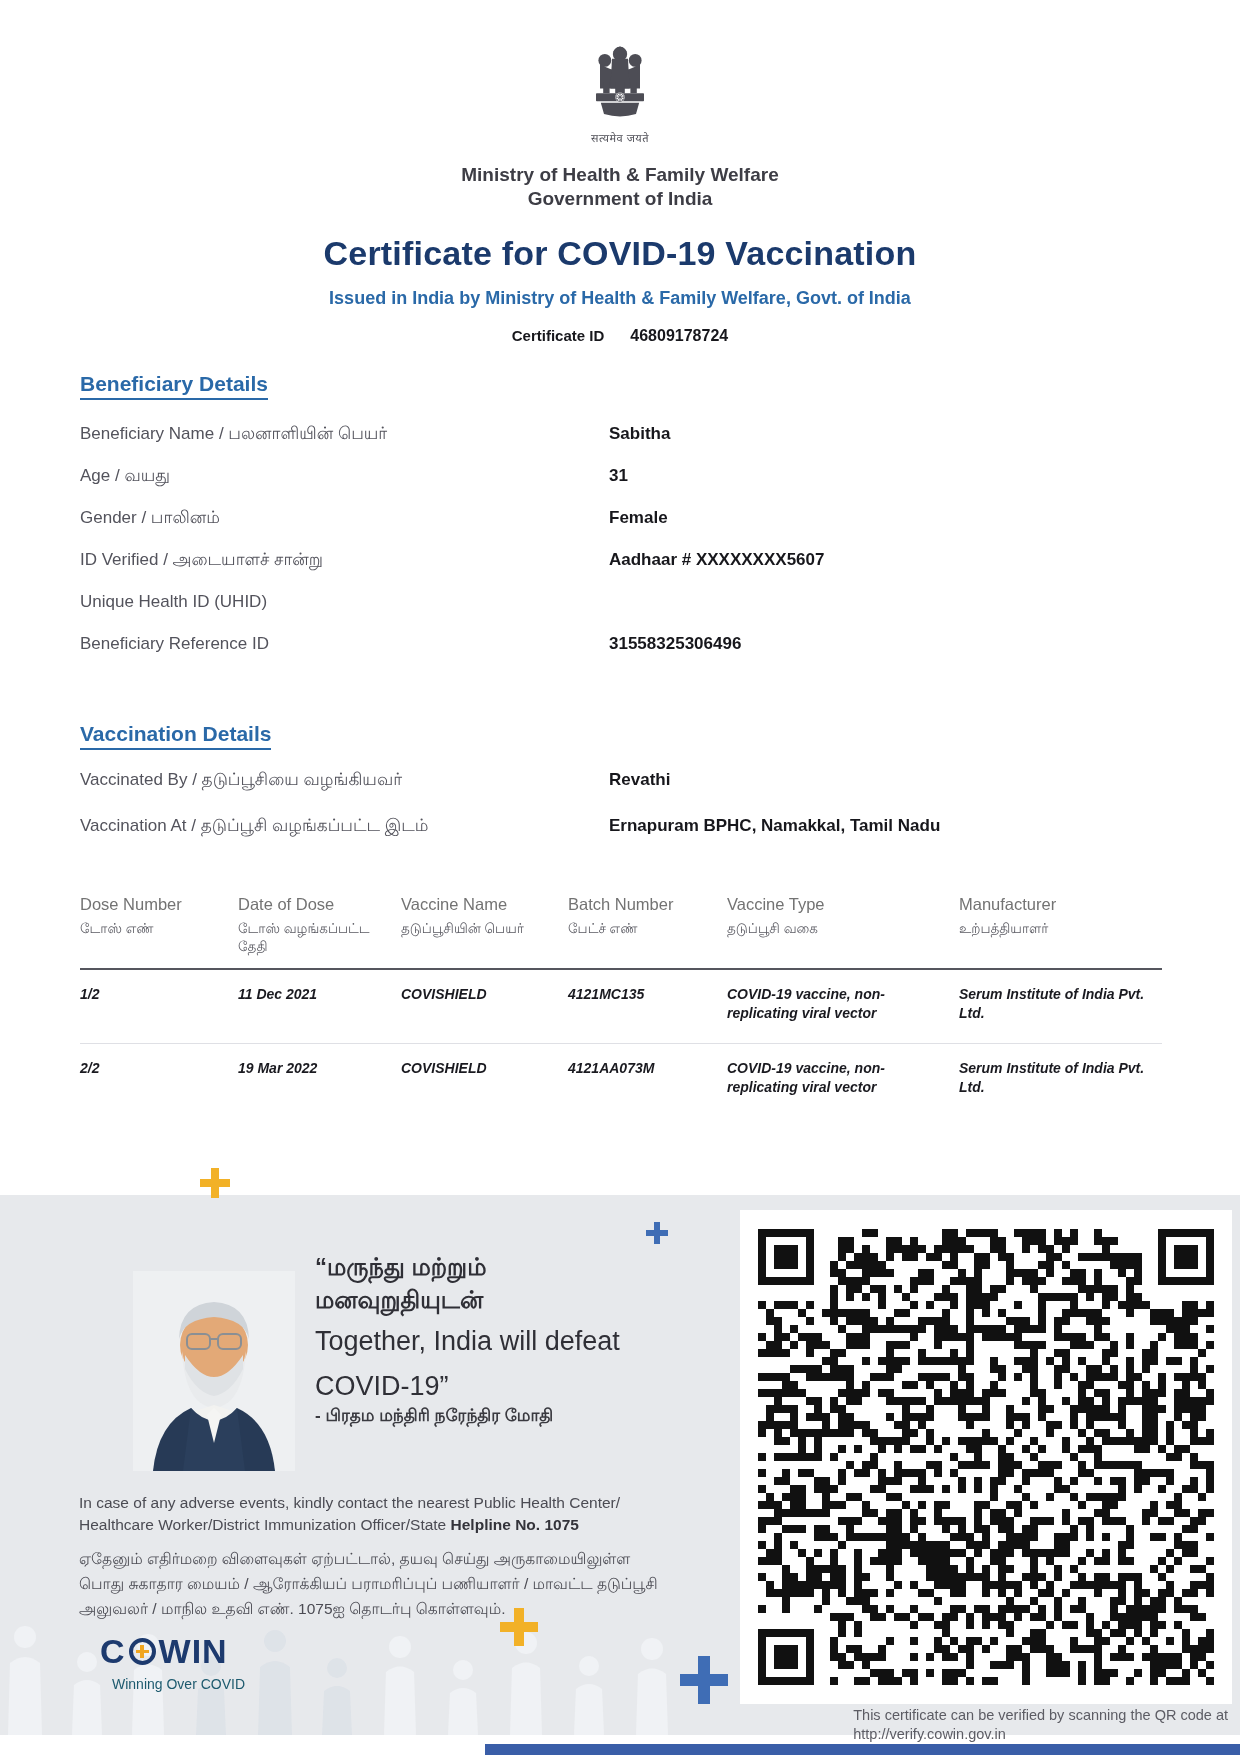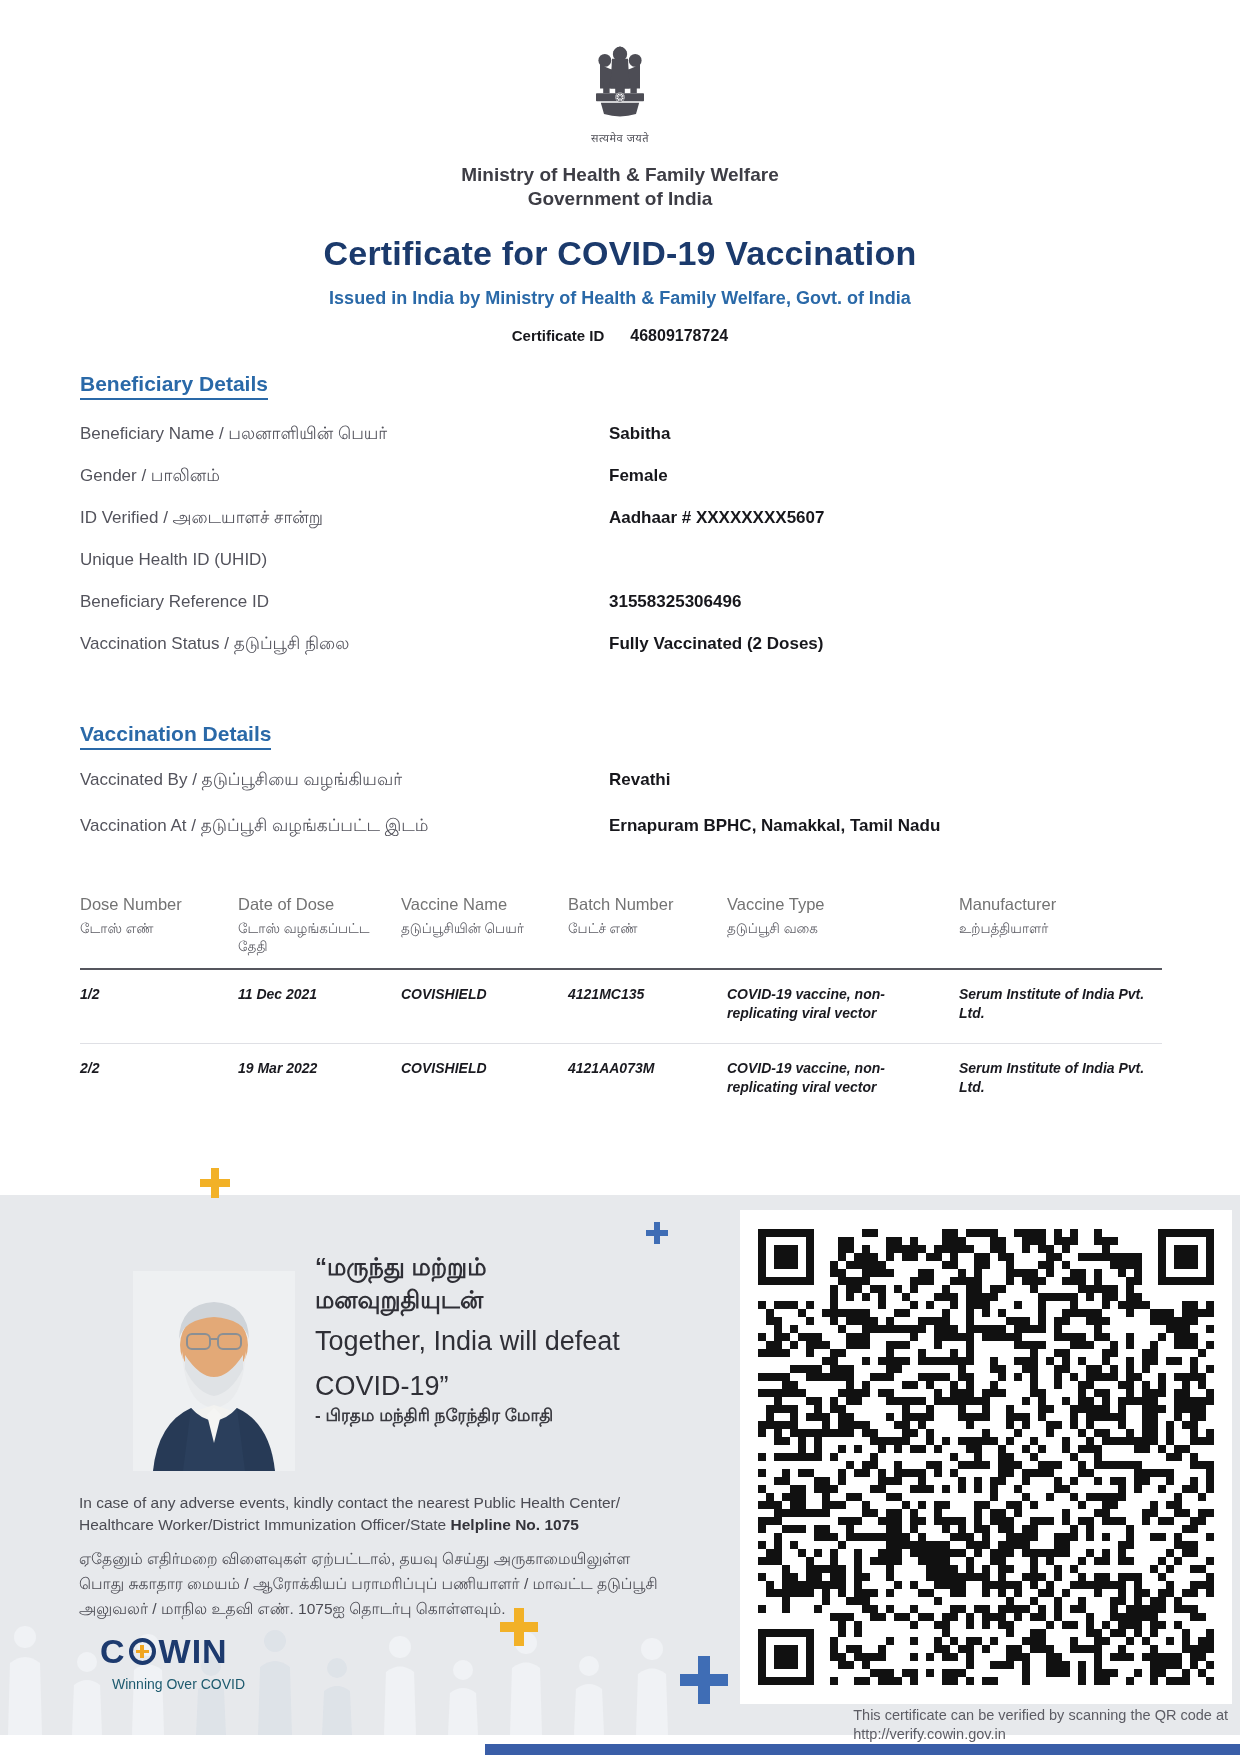--- a/index.html
+++ b/index.html
@@ -127,38 +127,38 @@
 <h2 class="abs section-heading heading-beneficiary">
   <span>Beneficiary Details</span>
 </h2>
 
 <div class="abs fields-block fields-beneficiary">
   <div class="field-row">
     <div class="field-label">Beneficiary Name / பலனாளியின் பெயர்</div>
     <div class="field-value">Sabitha</div>
   </div>
   <div class="field-row">
+    <div class="field-label">Age / வயது</div>
+    <div class="field-value">31</div>
+  </div>
+  <div class="field-row">
     <div class="field-label">Gender / பாலினம்</div>
     <div class="field-value">Female</div>
   </div>
   <div class="field-row">
     <div class="field-label">ID Verified / அடையாளச் சான்று</div>
     <div class="field-value">Aadhaar # XXXXXXXX5607</div>
   </div>
   <div class="field-row">
     <div class="field-label">Unique Health ID (UHID)</div>
     <div class="field-value"></div>
   </div>
   <div class="field-row">
     <div class="field-label">Beneficiary Reference ID</div>
     <div class="field-value">31558325306496</div>
-  </div>
-  <div class="field-row">
-    <div class="field-label">Vaccination Status / தடுப்பூசி நிலை</div>
-    <div class="field-value">Fully Vaccinated (2 Doses)</div>
   </div>
 </div>
 
 <h2 class="abs section-heading heading-vaccination">
   <span>Vaccination Details</span>
 </h2>
 
 <div class="abs fields-block fields-vaccination">
   <div class="field-row tall">
     <div class="field-label">Vaccinated By / தடுப்பூசியை வழங்கியவர்</div>

